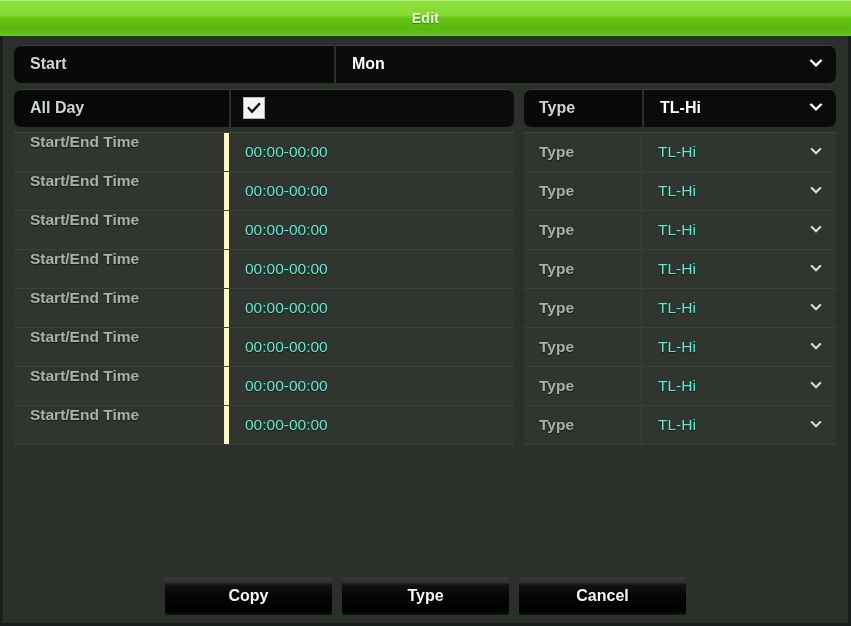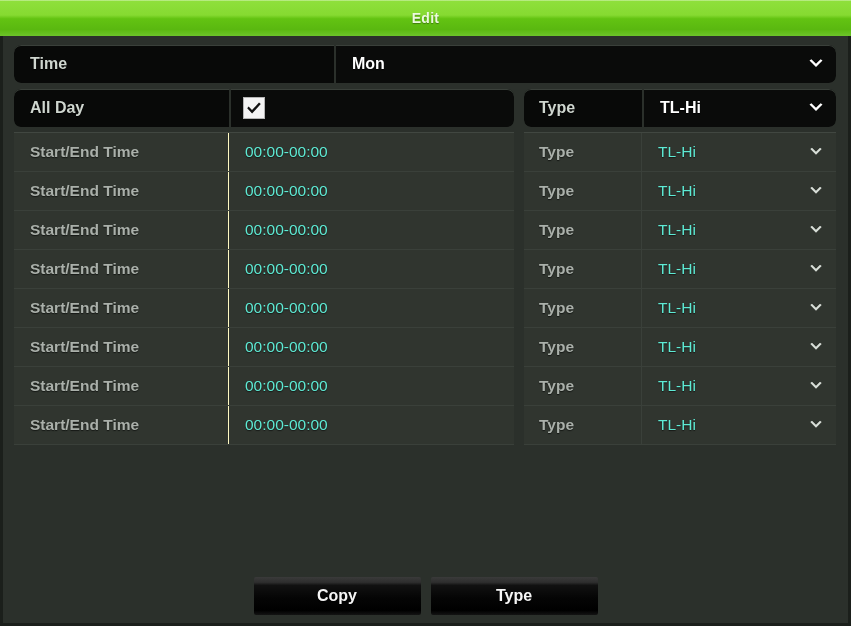--- a/index.html
+++ b/index.html
@@ -205,24 +205,24 @@
   }
   .srow {
     height: 38px;
     display: flex;
     border-bottom: 1px solid #3a403a;
     background: #30352f;
   }
   .srow .cell-a {
     width: 215px;
     display: flex;
-    align-items: center;
+    align-items: flex-start;
     padding-left: 16px;
     box-sizing: border-box;
-    border-right: 1px solid #fef9c3;
+    border-right: 5px solid #fef9c3;
   }
   .srow .cell-b {
     flex: 1;
     display: flex;
     align-items: center;
     padding-left: 16px;
     box-sizing: border-box;
     position: relative;
   }
   .srow-r .cell-a {
@@ -302,21 +302,21 @@
 <div class="dialog">
 
   <div class="titlebar">
     <span class="title">Edit</span>
   </div>
 
   <div class="body">
 
     <div class="week-row">
       <div class="week-label">
-        <span class="lbl">Time</span>
+        <span class="lbl">Start</span>
       </div>
       <div class="week-value">
         <span class="val">Mon</span>
         <svg class="chev" viewBox="0 0 16 10">
           <path d="M1.5 1.5 L8 8 L14.5 1.5 L12.6 0.2 L8 4.8 L3.4 0.2 Z" fill="#ffffff"></path>
         </svg>
       </div>
     </div>
 
     <div class="allday-row">
@@ -499,16 +499,17 @@
           <svg class="chev-dim" viewBox="0 0 16 10">
             <path d="M1.5 1.5 L8 8 L14.5 1.5 L12.6 0.2 L8 4.8 L3.4 0.2 Z" fill="#d8ded8"></path>
           </svg>
         </div>
       </div>
     </div>
 
     <div class="btnbar">
       <button class="btn">Copy</button>
       <button class="btn">Type</button>
+      <button class="btn">Cancel</button>
     </div>
 
   </div>
 </div>
 
 </body></html>

